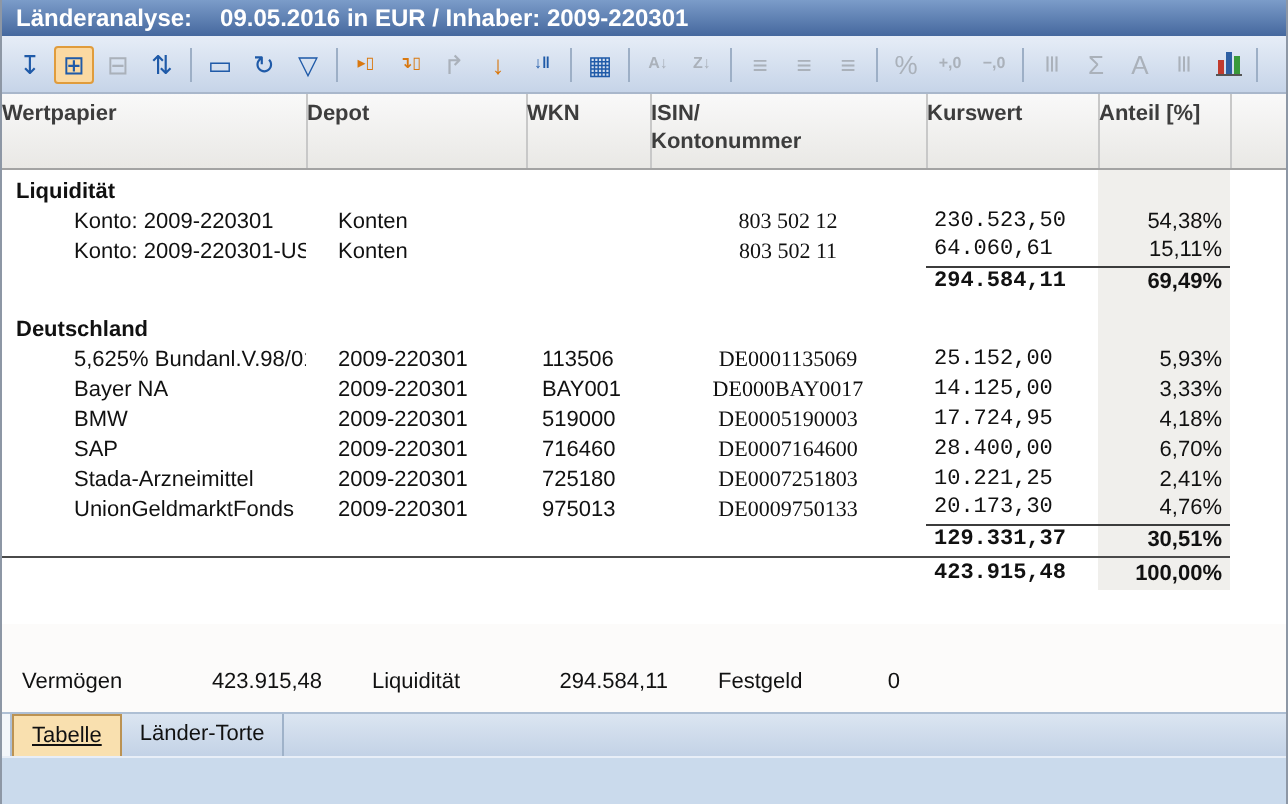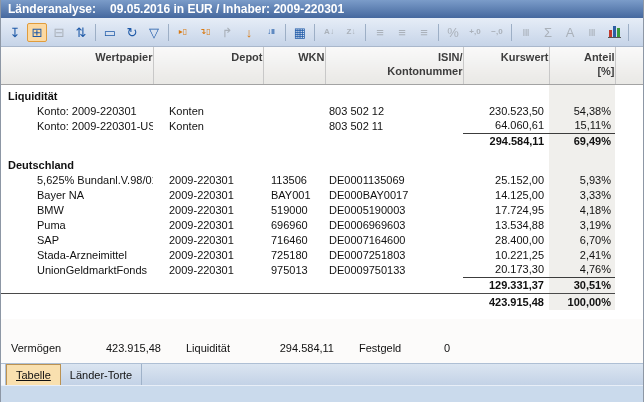--- a/index.html
+++ b/index.html
@@ -30,29 +30,29 @@
   .chartbars .b1 { height:7px; background:#c13b2e; }
   .chartbars .b2 { height:11px; background:#2e5fa3; }
   .chartbars .b3 { height:9px; background:#3a9a3a; }
 
   
   table { width:644px; border-collapse:collapse; table-layout:fixed; font-size:11px; color:#111; }
   col.c-wert  { width:152px; } col.c-depot { width:110px; } col.c-wkn { width:62px; }
   col.c-isin  { width:138px; } col.c-kurs  { width:86px; }  col.c-ant { width:66px; }
   col.c-rest  { width:30px; }
   thead th { height:37px; background:linear-gradient(#f9f9f9,#e9e8e5); border-bottom:1px solid #a3a3a3;
-             font-size:11px; font-weight:bold; color:#3d3d3d; text-align:right; vertical-align:top;
-             padding-top:3px; white-space:pre-line; line-height:14px;padding-left:20px; }
+             font-size:11px; font-weight:bold; color:#3d3d3d; text-align:left; vertical-align:top;
+             padding-top:3px; white-space:pre-line; line-height:14px; }
   thead th + th { border-left:1px solid #c8c8c8; }
   tbody td { height:15px; padding:0 4px; vertical-align:middle; white-space:nowrap; overflow:hidden; }
   td.wert  { padding-left:36px; text-align:left; }
   td.depot { padding-left:16px; text-align:left; }
   td.wkn   { padding-left:8px;  text-align:left; }
-  td.isin  { text-align:left; }
-  td.kurs  { text-align:right; padding-right:5px; }
+  td.isin  { text-align:center;font-family:Liberation Serif, serif; }
+  td.kurs  { text-align:left; padding-right:5px;font-family:Liberation Mono, monospace; }
   td.ant   { text-align:right; padding-right:4px; background:#f0efec; }
   td.rest  { padding:0; }
   tr.grp td { height:15px; }
   tr.grp td.wert { padding-left:7px; font-weight:bold; }
   tr.sp4 td { height:4px; } tr.sp8 td { height:8px; }
   tr.sub td, tr.tot td { font-weight:bold; height:16px; }
   td.rule { border-bottom:1px solid #3c3c3c; }
   tr.tot td.tl { border-top:1px solid #4a4a4a; }
   tr.tot td { height:17px; }
 
@@ -220,29 +220,20 @@
         <tr class="">
           <td class="wert">BMW</td>
           <td class="depot">2009-220301</td>
           <td class="wkn">519000</td>
           <td class="isin">DE0005190003</td>
           <td class="kurs">17.724,95</td>
           <td class="ant">4,18%</td>
           <td class="rest"></td>
         </tr>
         <tr class="">
-          <td class="wert">Puma</td>
-          <td class="depot">2009-220301</td>
-          <td class="wkn">696960</td>
-          <td class="isin">DE0006969603</td>
-          <td class="kurs">13.534,88</td>
-          <td class="ant">3,19%</td>
-          <td class="rest"></td>
-        </tr>
-        <tr class="">
           <td class="wert">SAP</td>
           <td class="depot">2009-220301</td>
           <td class="wkn">716460</td>
           <td class="isin">DE0007164600</td>
           <td class="kurs">28.400,00</td>
           <td class="ant">6,70%</td>
           <td class="rest"></td>
         </tr>
         <tr class="">
           <td class="wert">Stada-Arzneimittel</td>

